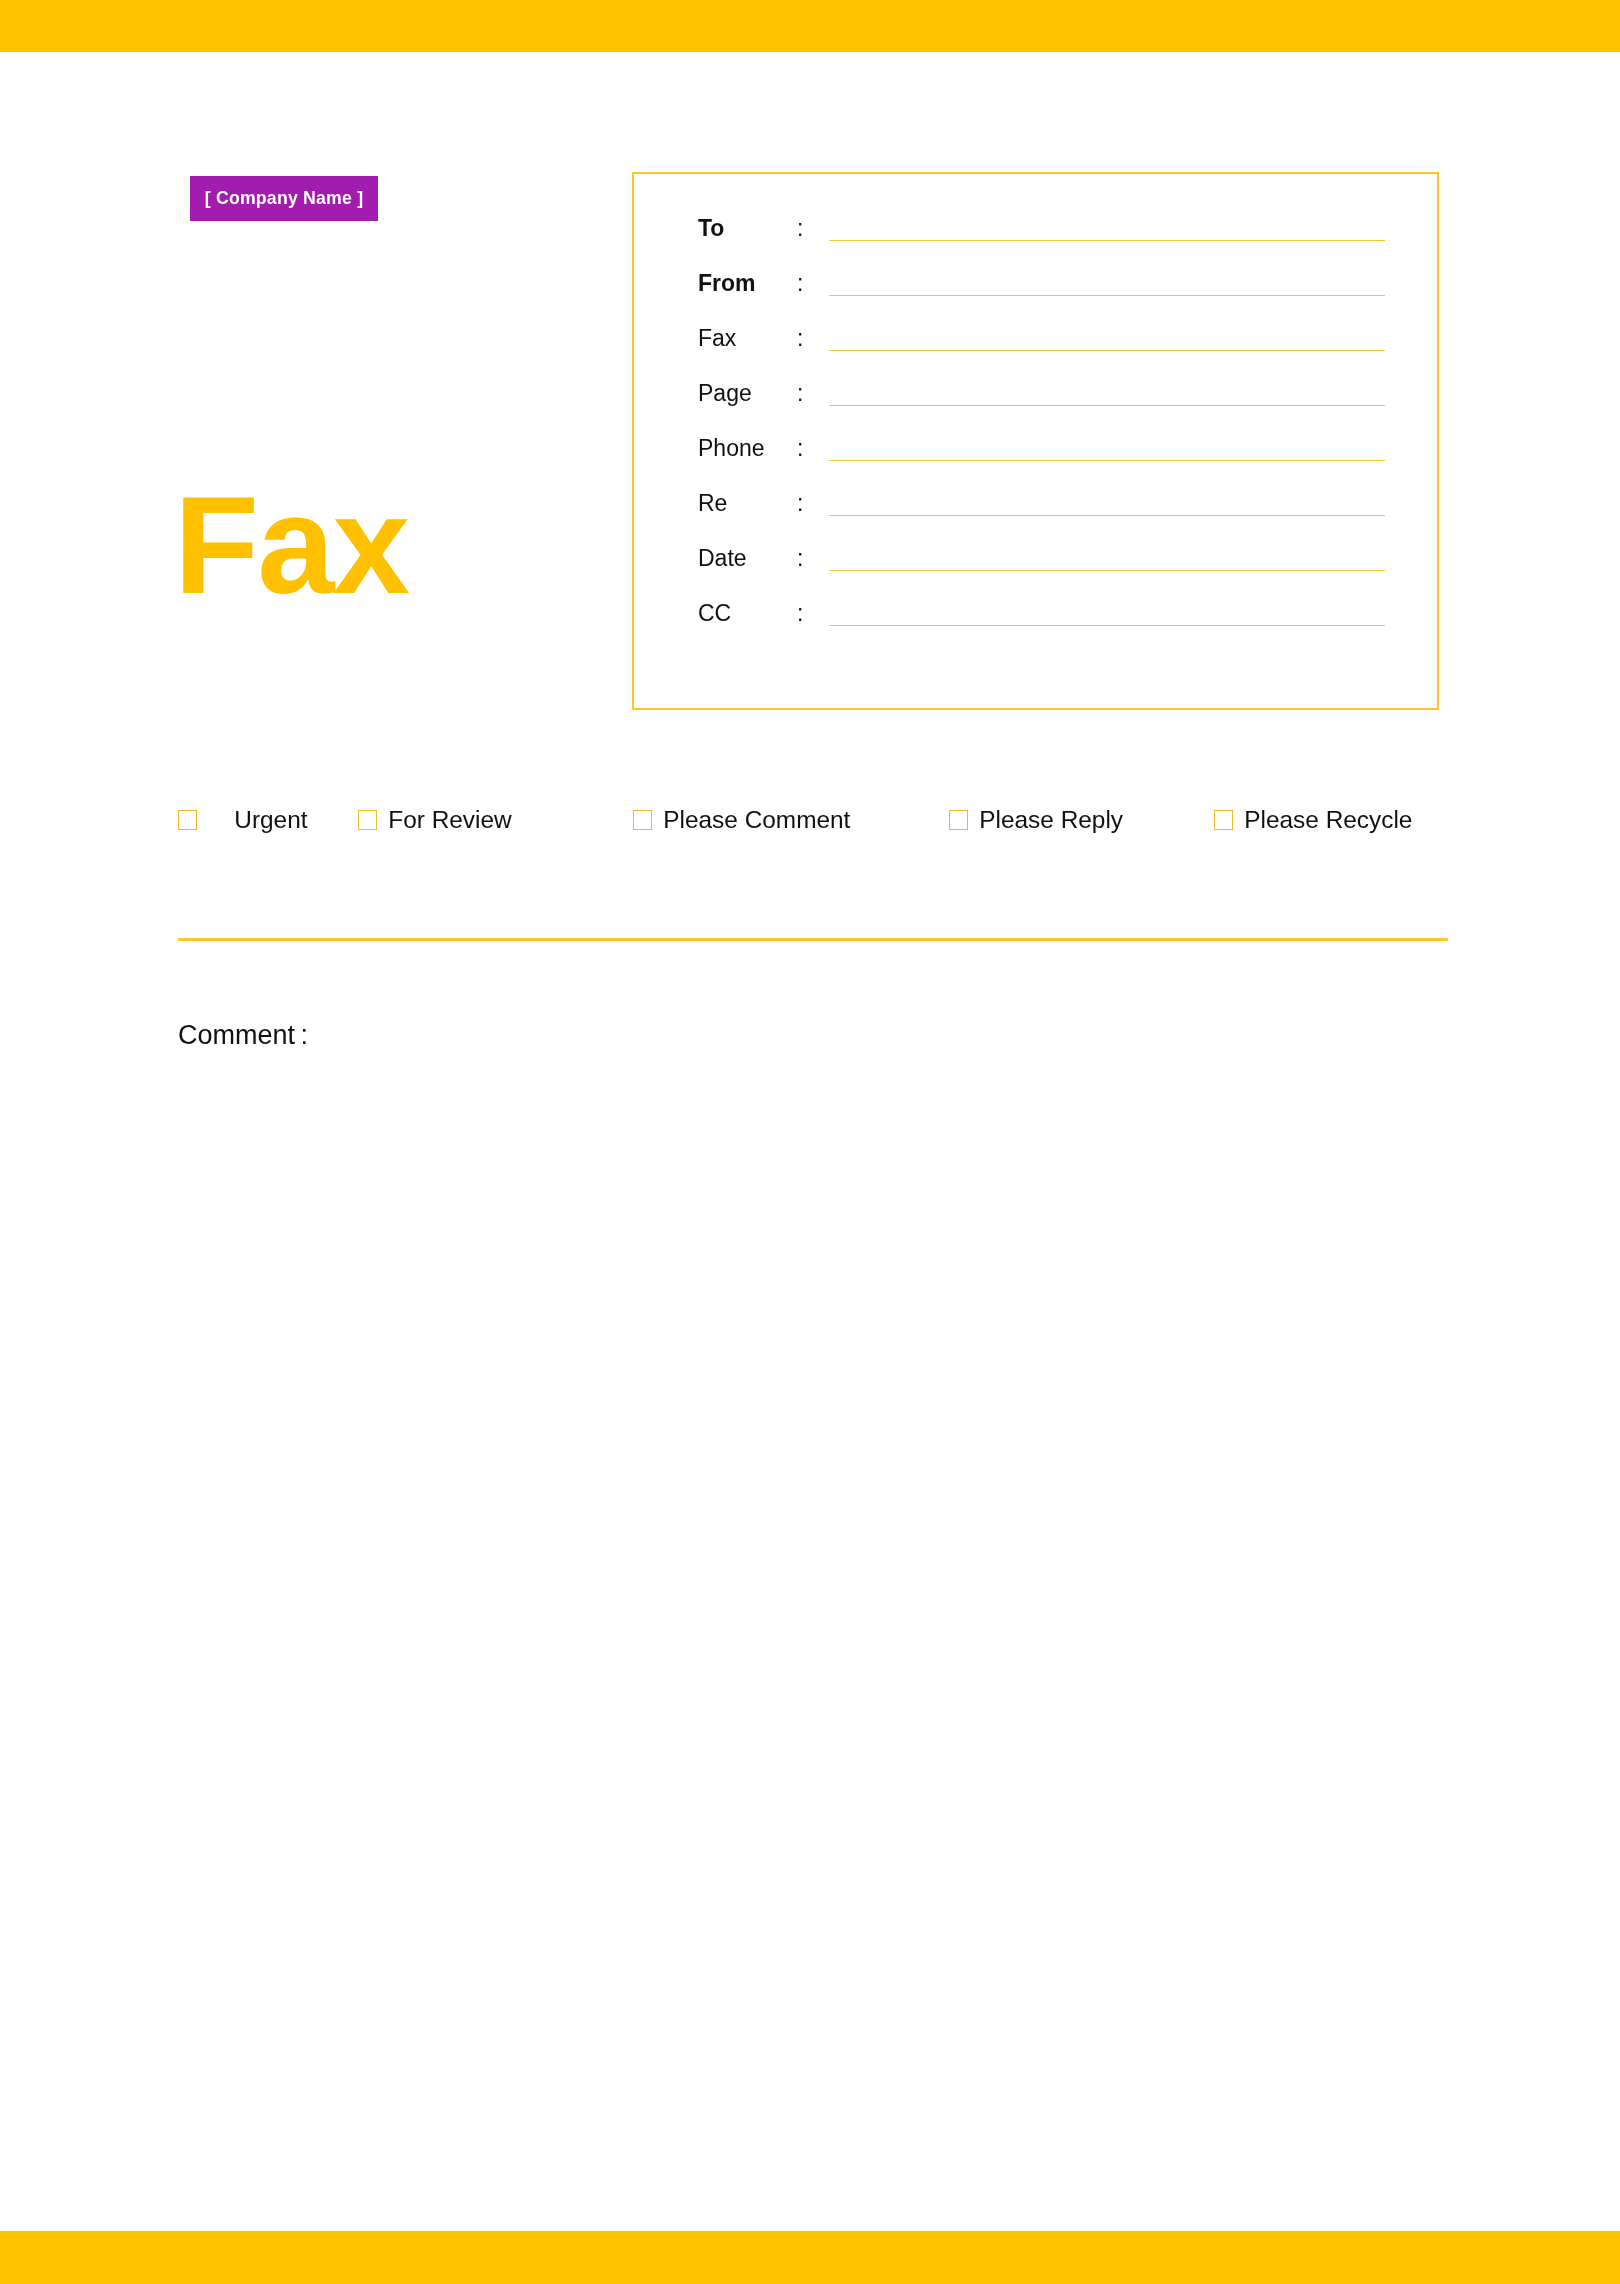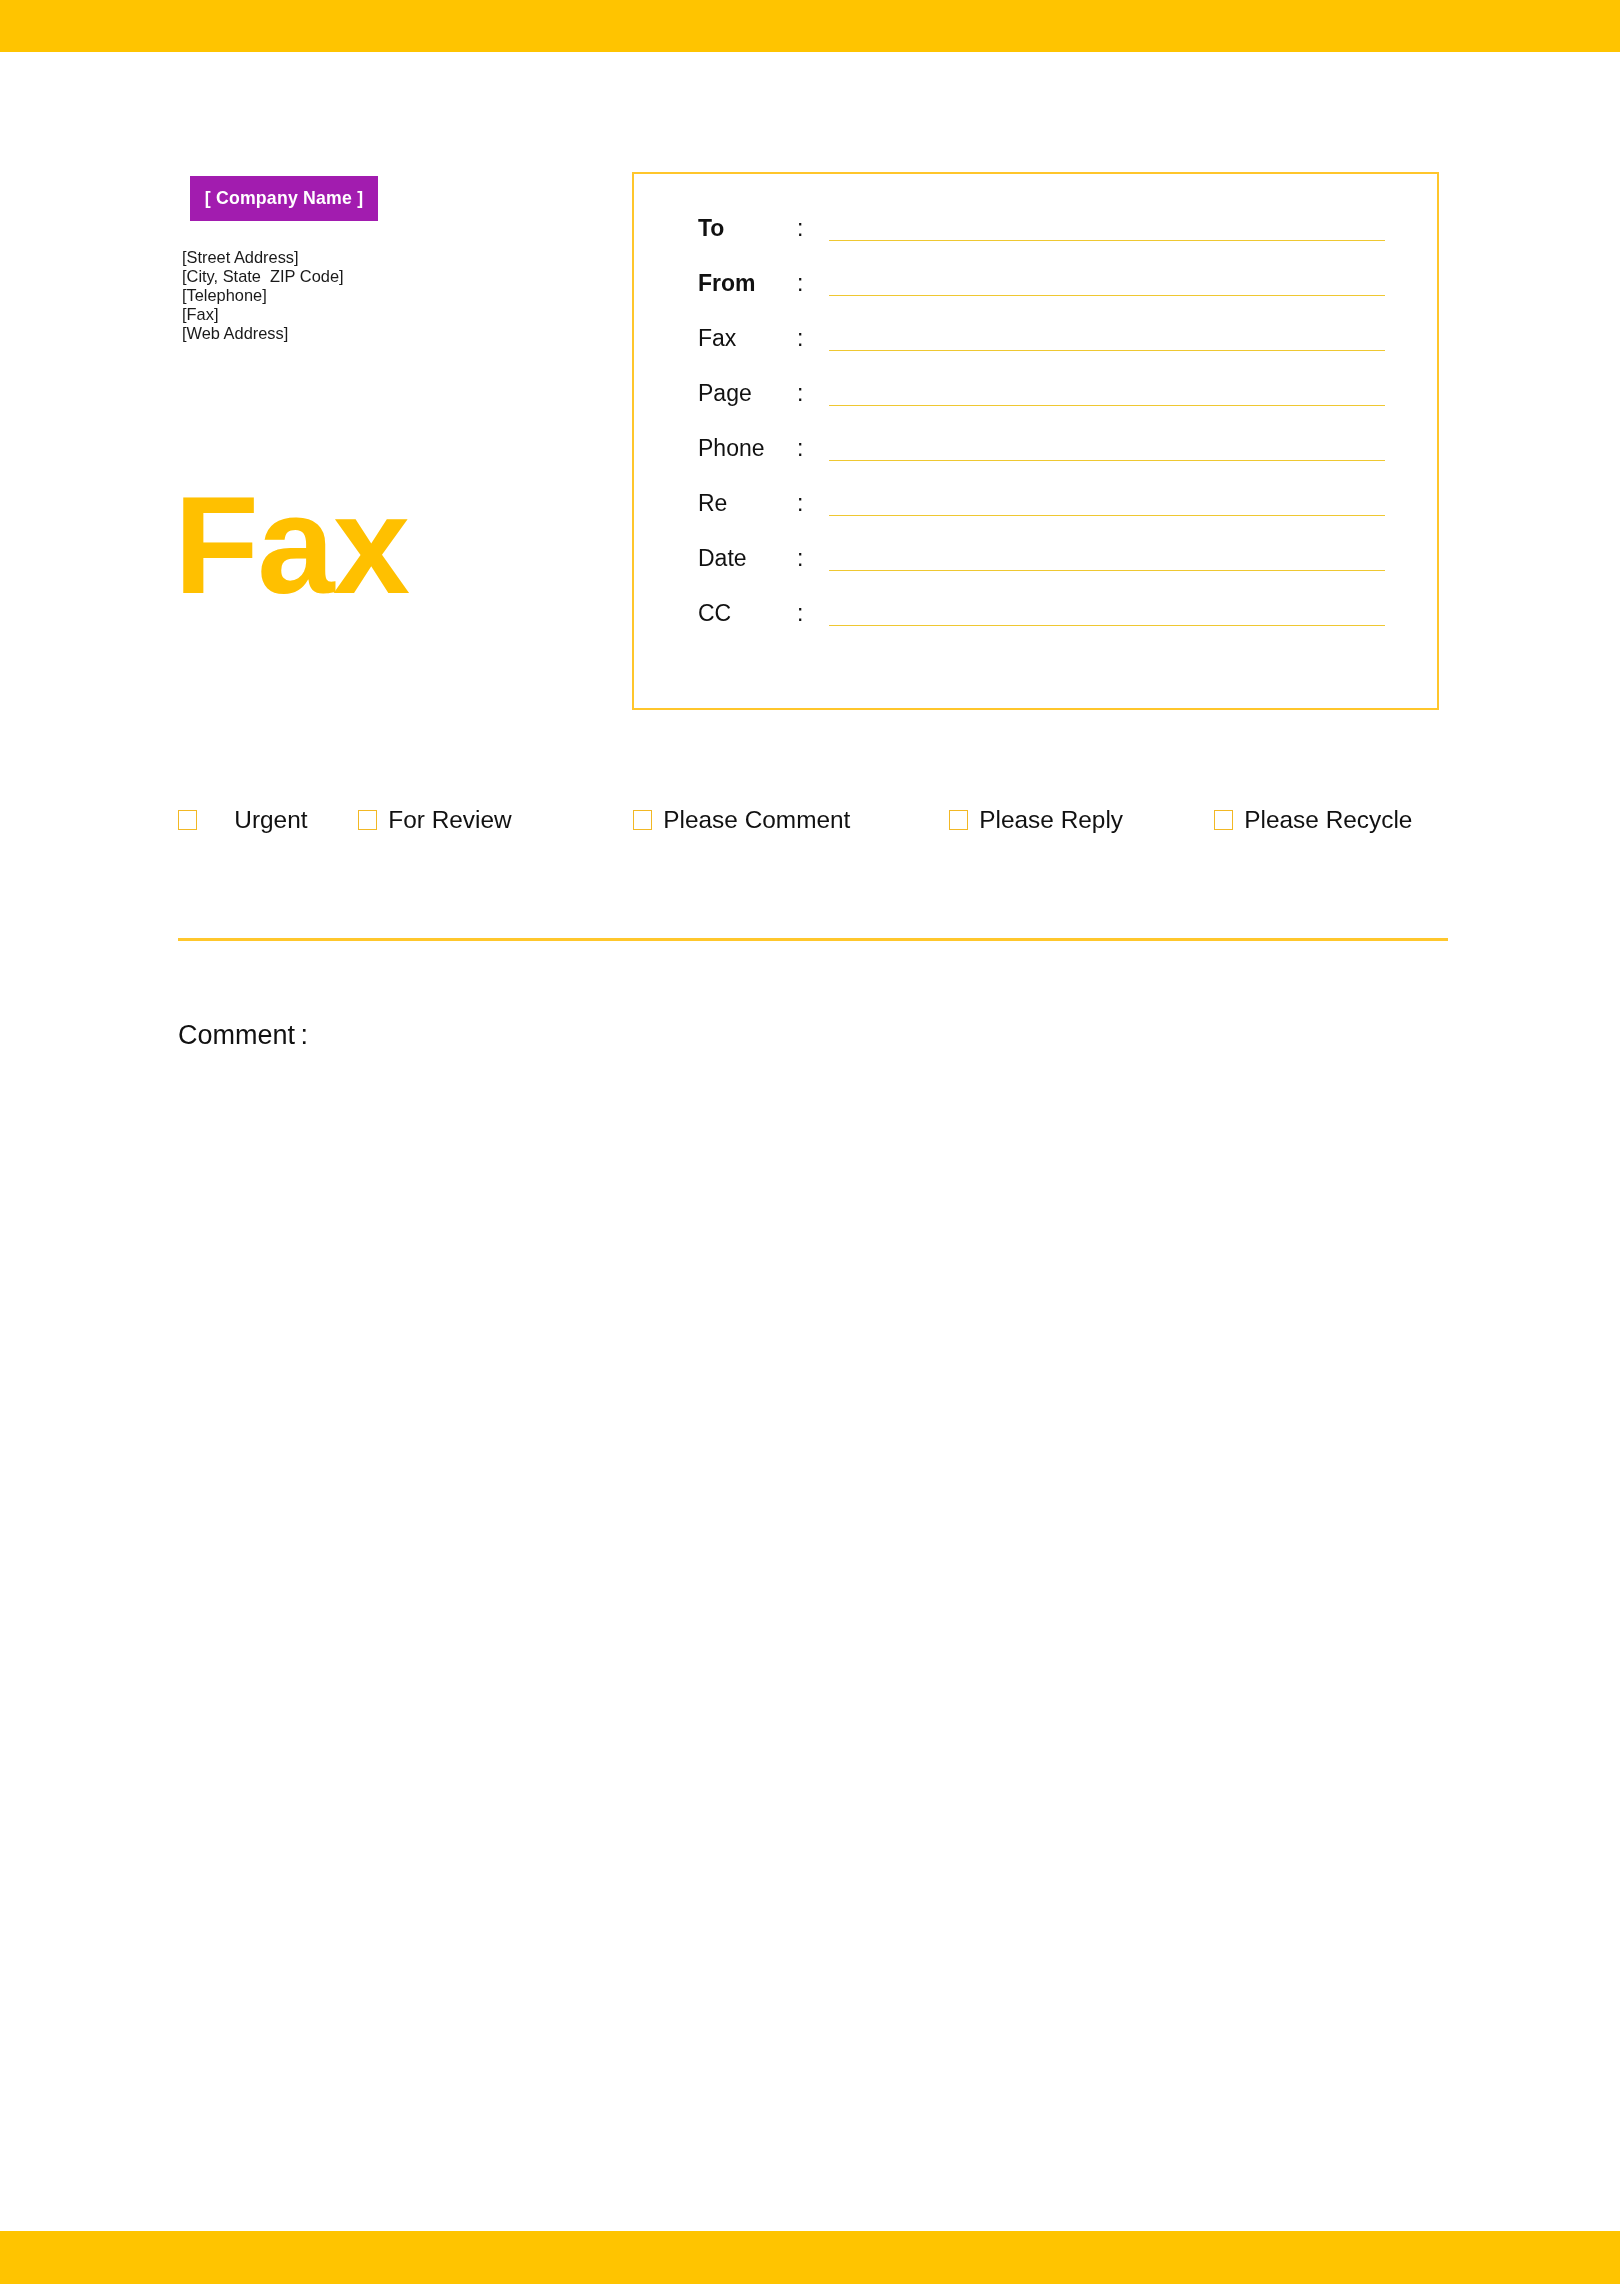--- a/index.html
+++ b/index.html
@@ -184,27 +184,20 @@
 <body>
 
 <div id="page">
 
   <div class="bar bar-top"></div>
 
   <div class="company-badge">
     <span class="company-badge-text">[ Company Name ]</span>
   </div>
 
-  <div class="address-block">
-    <div class="address-line">[Street Address]</div>
-    <div class="address-line">[City, State  ZIP Code]</div>
-    <div class="address-line">[Telephone]</div>
-    <div class="address-line">[Fax]</div>
-    <div class="address-line">[Web Address]</div>
-  </div>
 
   <div class="fax-wordmark">Fax</div>
 
   <div class="form-box"></div>
   <div class="form-rows">
 
     <div class="field-row">
       <span class="field-label bold">To</span>
       <span class="field-colon">:</span>
       <span class="field-rule"></span>

